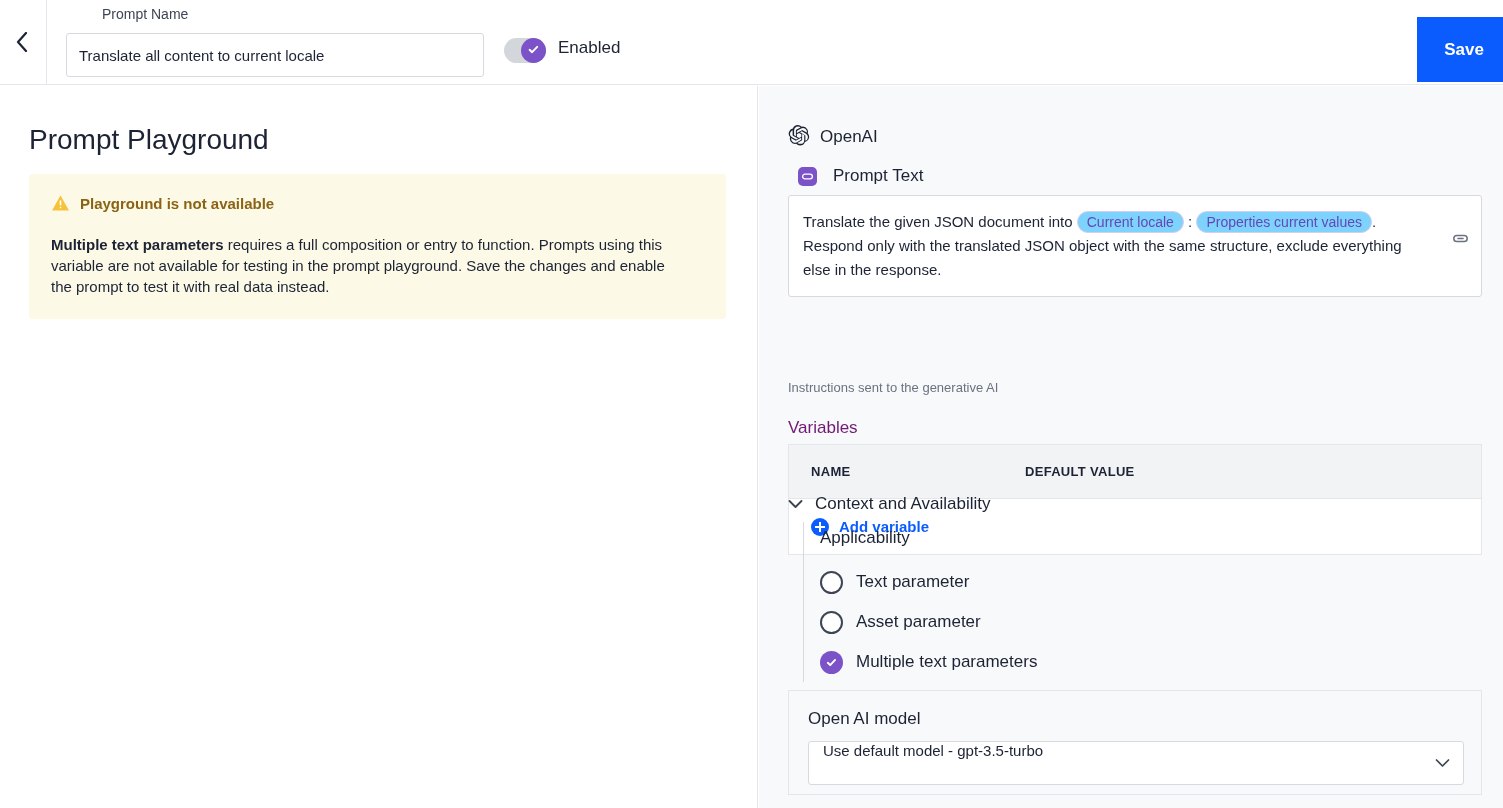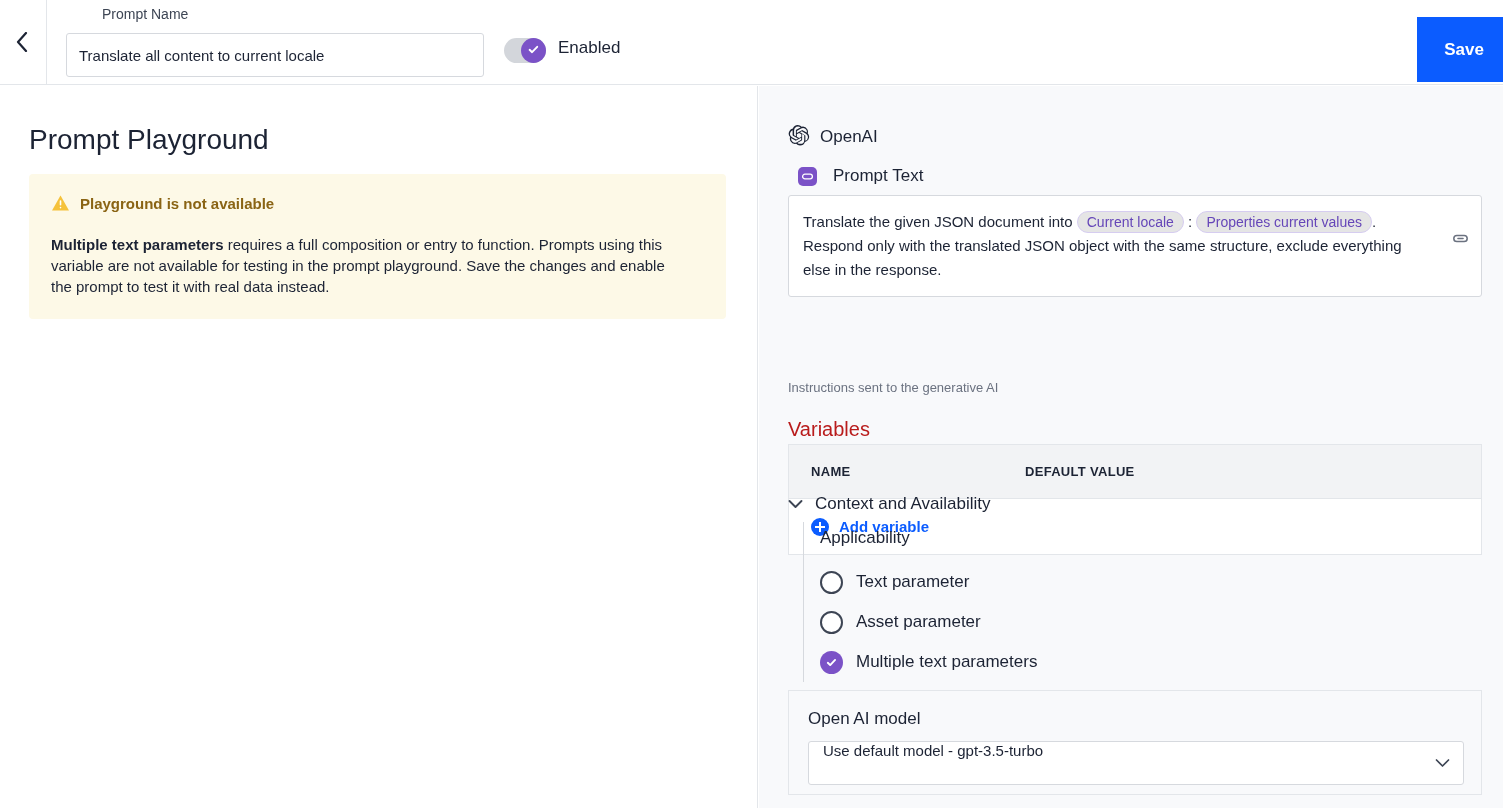--- a/index.html
+++ b/index.html
@@ -198,21 +198,21 @@
     background: #ffffff;
     border: 1px solid #d6d9de;
     border-radius: 3px;
     padding: 14px 50px 14px 14px;
     font-size: 15px;
     line-height: 24px;
     color: #1c2334;
   }
   .chip {
     display: inline-block;
-    background: #e5e5e5;
+    background: #7dd3fc;
     border: 1px solid #d6cdf0;
     border-radius: 11px;
     color: #6546b8;
     font-size: 14px;
     line-height: 18px;
     padding: 1px 9px;
     vertical-align: baseline;
   }
   .pill-icon-right {
     position: absolute;
@@ -222,22 +222,22 @@
   .helper-text {
     position: absolute;
     left: 29px; top: 294px;
     font-size: 13px;
     color: #6b7280;
   }
 
   .variables-label {
     position: absolute;
     left: 29px; top: 332px;
-    font-size: 20px;
-    color: #b91c1c;
+    font-size: 17px;
+    color: #701a75;
   }
   .vars-table {
     position: absolute;
     left: 29px; top: 270px;
     width: 694px;
     background: #ffffff;
     border: 1px solid #e3e6ea;
   }
   .vars-head {
     display: flex;

